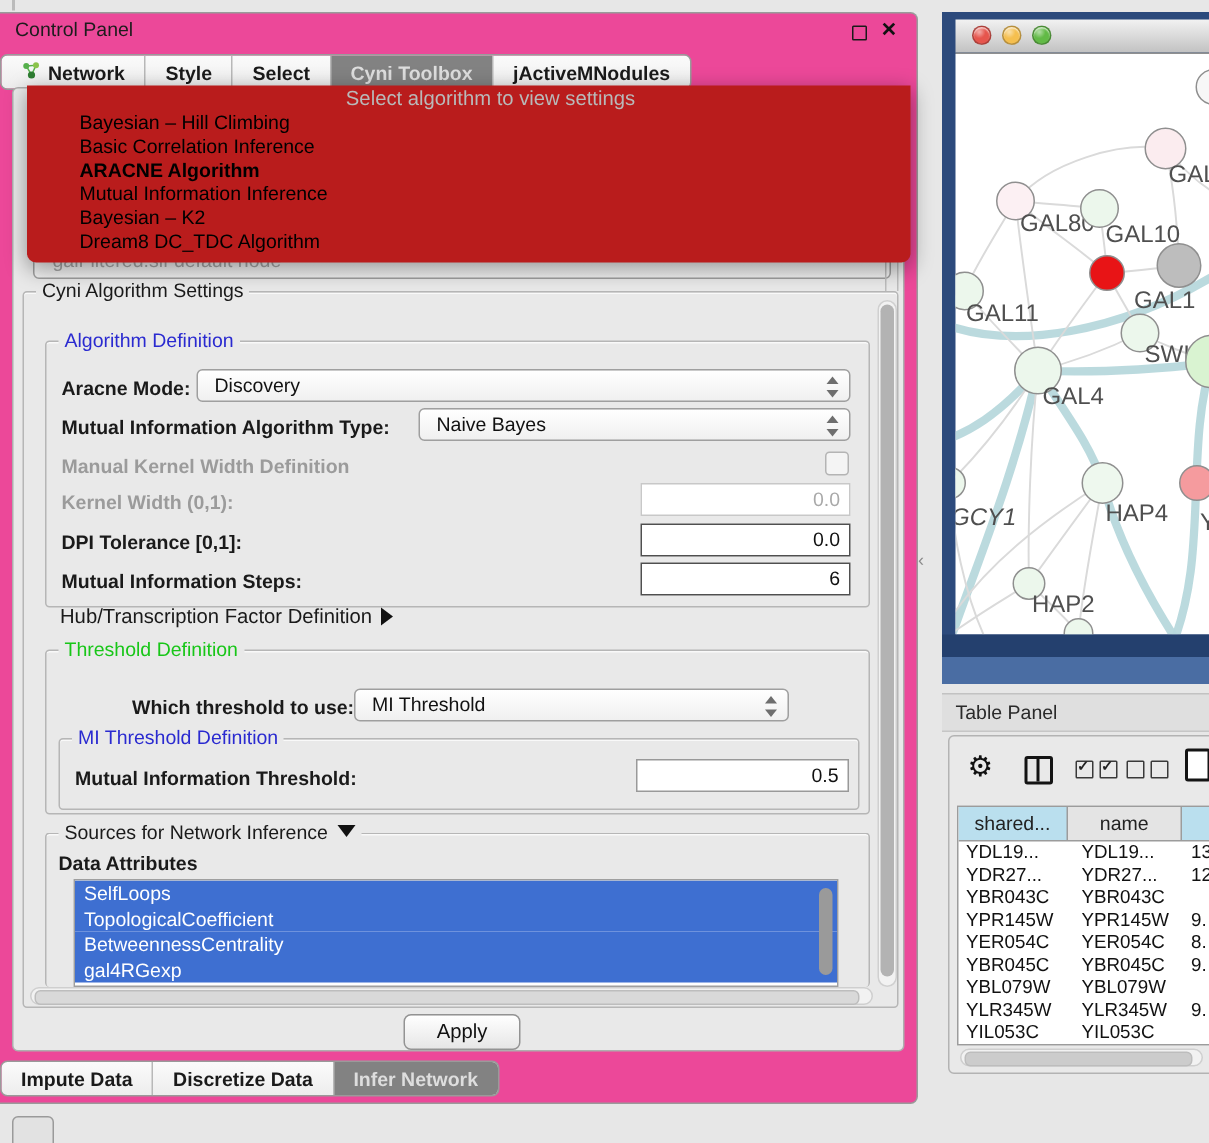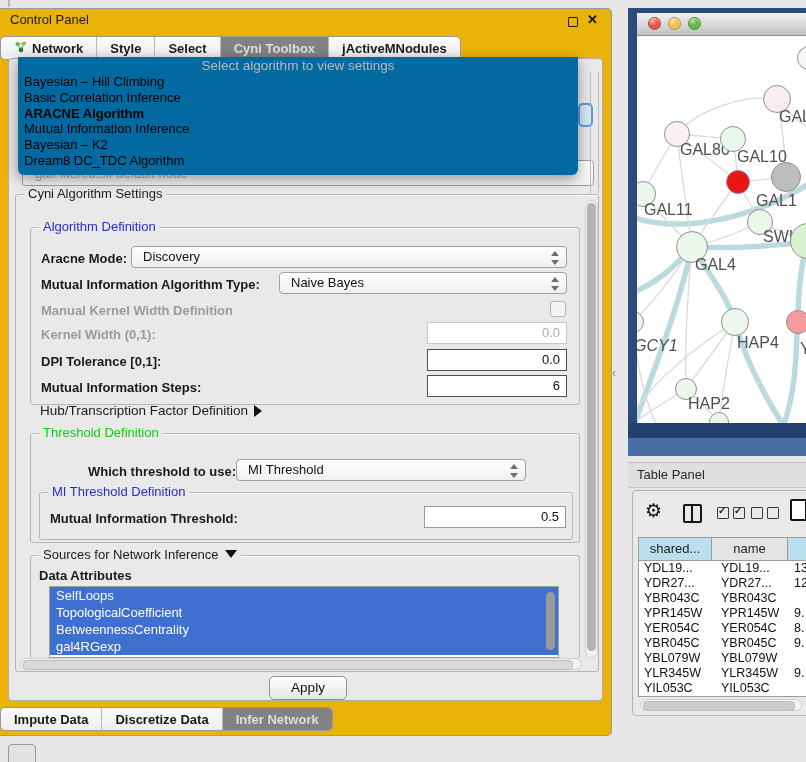--- a/index.html
+++ b/index.html
@@ -1,20 +1,20 @@
 <!DOCTYPE html>
 <html><head>
 <meta charset="utf-8">
 <style>
   html,body{margin:0;padding:0;}
   .screen{position:relative;width:806px;height:762px;background:#e7e7e7;
     font-family:"Liberation Sans",sans-serif;overflow:hidden;color:#1a1a1a;}
 
   
-  .cp{position:absolute;left:0;top:8px;width:612px;height:728px;background:#eab308;
+  .cp{position:absolute;left:0;top:8px;width:612px;height:728px;background:#ec4899;
       border:1px solid #9a9a9a;border-left:none;border-radius:0 5px 5px 0;box-sizing:border-box;}
   .cp-title{position:absolute;left:10px;top:3px;font-size:13px;color:#1c1c1c;}
   .float-btn{position:absolute;right:33px;top:8px;width:8px;height:8px;border:1.5px solid #1a1a1a;border-radius:1px;}
   .close-btn{position:absolute;right:13px;top:3px;font-size:13px;font-weight:bold;color:#111;}
 
   
   .segwrap{position:absolute;left:0;right:0;display:flex;justify-content:flex-start;}
   .seg{display:flex;border:1px solid #9a9a9a;border-radius:5px;overflow:hidden;height:22px;
        background:linear-gradient(#fbfbfb,#ededed);}
   .seg-item{display:flex;align-items:center;gap:5px;padding:0 13px;font-size:13px;font-weight:bold;
@@ -64,22 +64,22 @@
   .hsb .thumb{position:absolute;top:1px;left:2px;height:8px;border-radius:4px;background:#d9d9d9;border:1px solid #bdbdbd;}
 
   
   .attr-list{position:absolute;background:#fff;border:1px solid #9f9f9f;overflow:hidden;box-sizing:border-box;}
   .attr{height:17px;line-height:17px;font-size:13px;padding-left:6px;color:#fff;background:#3e6fd1;}
 
   .apply-btn{position:absolute;width:76px;height:22px;border:1px solid #939393;border-radius:5px;
       background:linear-gradient(#ffffff,#e6e6e6);font-size:13.5px;text-align:center;line-height:21px;color:#111;}
 
   
-  .dd{position:absolute;left:18px;top:57px;width:560px;background:#0369a1;border-radius:0 0 6px 6px;
-      box-shadow:0 4px 14px rgba(0,0,0,.4);z-index:20;padding-bottom:6px;}
+  .dd{position:absolute;left:18px;top:57px;width:560px;background:#b91c1c;border-radius:0 0 6px 6px;
+      box-shadow:0 4px 14px rgba(0,0,0,.4);z-index:20;padding-bottom:6px;padding-left:29px;}
   .dd-ph{height:17px;line-height:17px;text-align:center;color:#b9b9b9;font-size:13.5px;}
   .dd-item{height:15.8px;line-height:15.8px;font-size:13px;padding-left:6px;color:#000;white-space:nowrap;}
   .dd-item.bold{font-weight:bold;}
 
   .behind-combo{position:absolute;left:22px;top:160px;width:572px;height:26px;background:linear-gradient(#fff,#f1f1f1);
       border:1px solid #9f9f9f;border-radius:4px;z-index:4;font-size:13px;color:#a9a9a9;line-height:26px;
       padding-left:12px;box-sizing:border-box;}
   .sliver{position:absolute;left:576px;top:72px;width:30px;height:122px;z-index:5;}
   .sliver .line{position:absolute;top:0;bottom:0;width:1px;background:#bdbdbd;}
   .blue-stepper{position:absolute;left:2px;top:31px;width:15px;height:24px;border:2px solid #5b9bd5;

